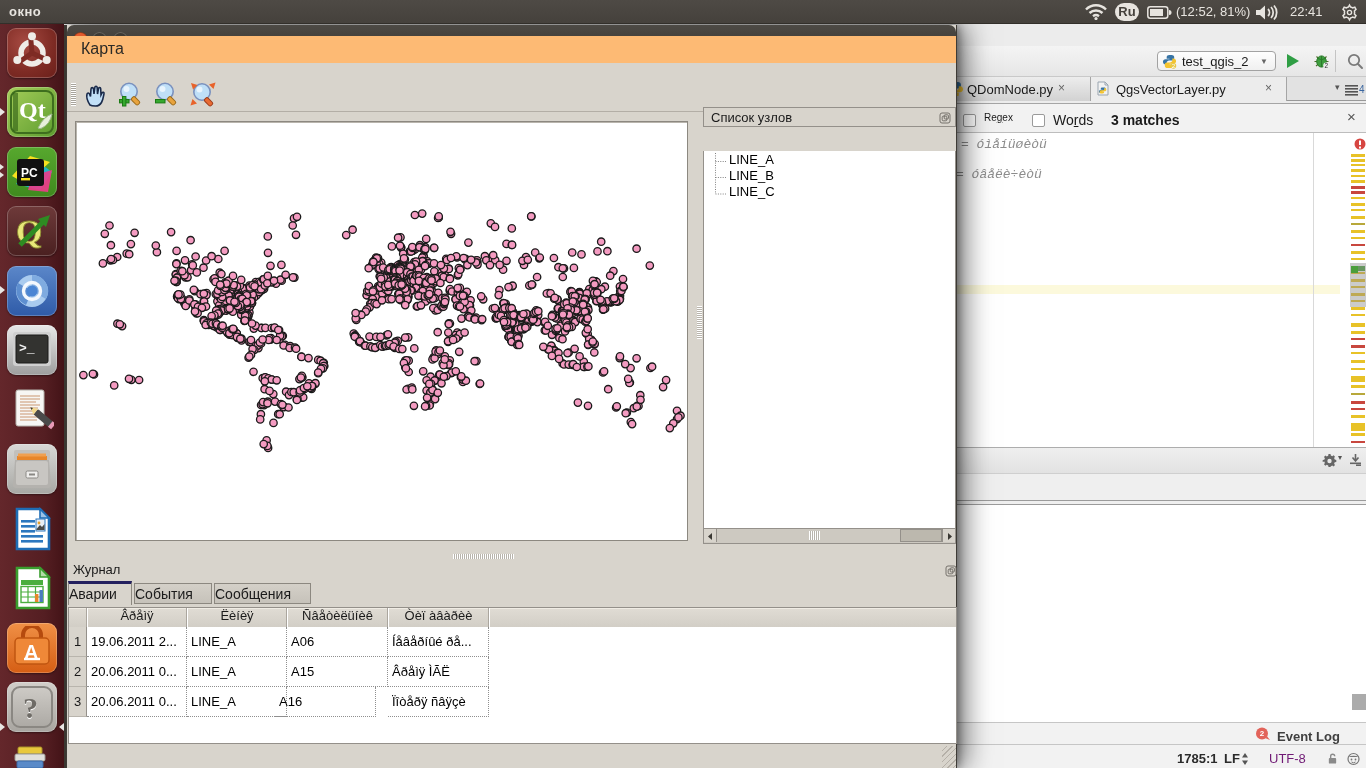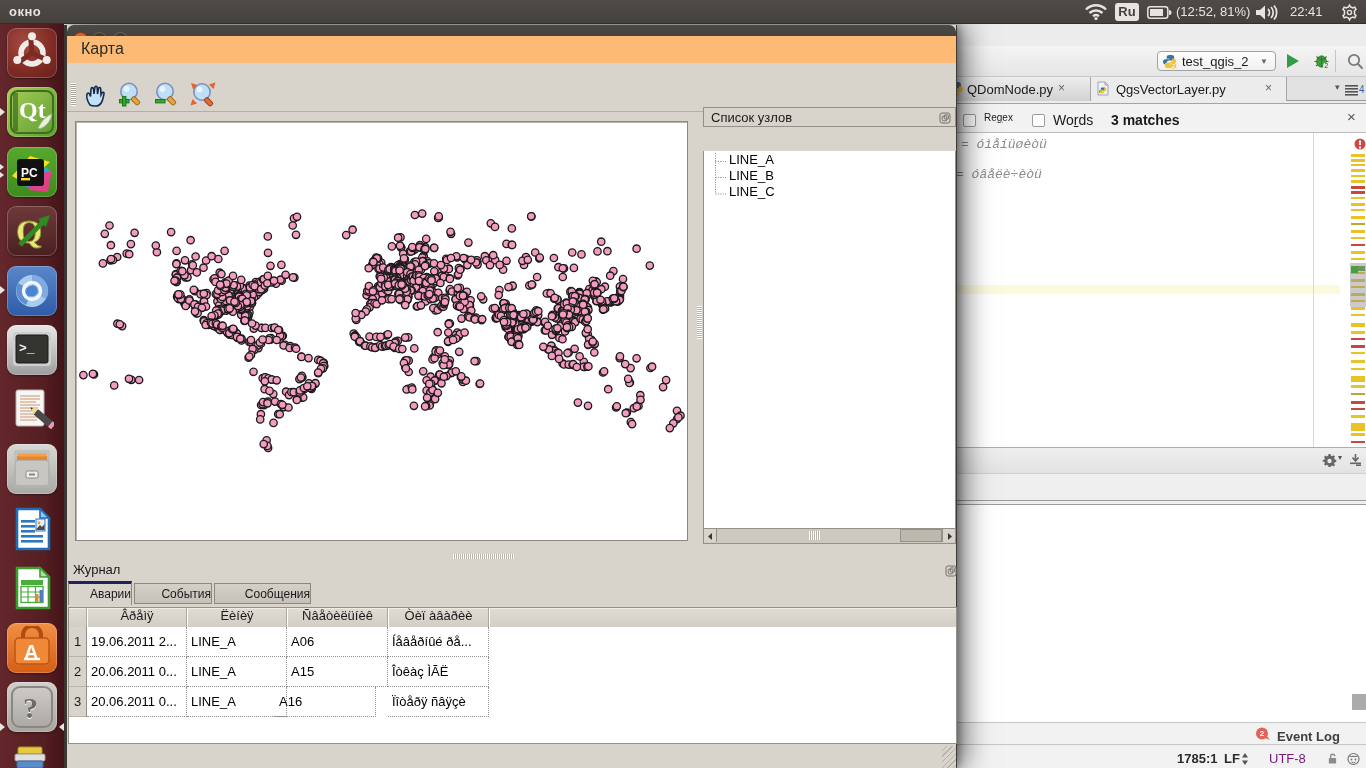--- a/index.html
+++ b/index.html
@@ -48,21 +48,21 @@
 #map circle{r:3.7px;fill:#F49BC1;stroke:#1A1A1A;stroke-width:1.3px}
 
 #dock{position:absolute;left:636px;top:82px;width:288px;height:436px}
 #dock .hdr{position:absolute;left:0;top:0;width:253px;height:20px;background:#D8D4CC;border:1px solid #94908A;font-size:13px;color:#1A1A1A}
 #dock .cols{position:absolute;left:0;top:24px;width:253px;height:20px;background:linear-gradient(#E0DCD4,#D2CEC6);border:1px solid #94908A;font-size:13px;color:#1A1A1A}
 #dock .tree{position:absolute;left:0;top:44px;width:253px;height:378px;background:#FFF;border:1px solid #94908A;border-top:none;font-size:13px;color:#000}
 #dock .hsb{position:absolute;left:0;top:422px;width:253px;height:15px;background:#CDC9C1;border:1px solid #94908A;border-top:none}
 
 #jour{position:absolute;left:0;top:532px;width:891px;height:211px}
 #jour .lbl{position:absolute;left:6px;top:5px;font-size:13px;color:#1A1A1A}
-.jtab{position:absolute;font-size:12px;color:#1A1A1A;text-align:right;border:1px solid #8C8880}
+.jtab{position:absolute;font-size:14px;color:#1A1A1A;text-align:left;border:1px solid #8C8880}
 #jtable{position:absolute;left:1px;top:50px;width:889px;height:137px;background:#FFF;border:1px solid #94908A}
 .th{position:absolute;top:0;height:19px;font-size:13px;color:#1A1A1A;text-align:center;background:linear-gradient(#E0DCD4,#D2CEC6);border-right:1px solid #ABA69E;box-shadow:inset 0 1px 0 #F0ECE4}
 .rn{position:absolute;left:0;width:18px;height:30px;font-size:13px;color:#1A1A1A;text-align:center;line-height:30px;background:#D8D4CC;border-right:1px solid #94908A;border-bottom:1px solid #B9B5AD}
 .cell{position:absolute;height:30px;font-size:13px;color:#000;line-height:30px;border-right:1px dotted #8F8F8F;border-bottom:1px dotted #8F8F8F;padding-left:4px;white-space:nowrap;overflow:hidden}
 #grip{position:absolute;right:0;bottom:0;width:14px;height:22px;background:repeating-linear-gradient(135deg,transparent 0 3px,#B5B0A8 3px 4px)}
 .ridgeh{background:repeating-linear-gradient(#FFFFFF 0 1px,#B8B4AC 1px 2px)}
 .ridgev{background:repeating-linear-gradient(90deg,#FFFFFF 0 1px,#B8B4AC 1px 2px)}
 </style></head>
 <body>
 <div id="pyc">
@@ -234,21 +234,21 @@
 
 <div style="position:absolute;left:64px;top:25px;width:2px;height:743px;background:#3A3731;z-index:31"></div>
 <div id="panel">
   <span class="t" style="left:9px">окно</span>
   <svg width="22" height="17" style="position:absolute;left:1085px;top:3px" viewBox="0 0 22 17">
       <path d="M1 6.5 A14 14 0 0 1 21 6.5" fill="none" stroke="#E7E4DF" stroke-width="2.4"></path>
       <path d="M4.5 10 A9.5 9.5 0 0 1 17.5 10" fill="none" stroke="#E7E4DF" stroke-width="2.4"></path>
       <path d="M8 13.2 A5 5 0 0 1 14 13.2" fill="none" stroke="#E7E4DF" stroke-width="2.4"></path>
       <circle cx="11" cy="15.5" r="1.6" fill="#E7E4DF"></circle>
     </svg>
-  <span style="position:absolute;left:1115px;top:3px;width:24px;height:18px;background:#E7E4DF;border-radius:3px;color:#45413C;font-size:13px;font-weight:bold;text-align:center;line-height:18px">Ru</span>
+  <span style="position:absolute;left:1115px;top:3px;width:24px;height:18px;background:#E7E4DF;border-radius:9px;color:#45413C;font-size:13px;font-weight:bold;text-align:center;line-height:18px">Ru</span>
   <svg width="25" height="13" style="position:absolute;left:1147px;top:6px" viewBox="0 0 25 13">
       <rect x="0.8" y="0.8" width="20" height="11.4" rx="2.5" fill="none" stroke="#E7E4DF" stroke-width="1.5"></rect>
       <rect x="3" y="3" width="13" height="7" fill="#E7E4DF"></rect>
       <path d="M22 4 v5 a2 2 0 0 0 0 -5" fill="#E7E4DF"></path>
     </svg>
   <span class="r" style="left:1176px">(12:52, 81%)</span>
   <svg width="24" height="17" style="position:absolute;left:1255px;top:4px" viewBox="0 0 24 17">
       <path d="M1 6 h4 l5-4.5 v14 L5 11 H1 Z" fill="#E7E4DF"></path>
       <path d="M13 5 a5 5 0 0 1 0 7" fill="none" stroke="#E7E4DF" stroke-width="1.8"></path>
       <path d="M16 3 a8 8 0 0 1 0 11" fill="none" stroke="#E7E4DF" stroke-width="1.8"></path>
@@ -2128,21 +2128,21 @@
       <div class="rn" style="top:19px">1</div>
       <div class="rn" style="top:49px">2</div>
       <div class="rn" style="top:79px">3</div>
       <div class="cell" style="left:18px;top:19px;width:100px">19.06.2011 2...</div>
       <div class="cell" style="left:118px;top:19px;width:100px">LINE_A</div>
       <div class="cell" style="left:218px;top:19px;width:101px">A06</div>
       <div class="cell" style="left:319px;top:19px;width:101px">Íåâåðíûé ðå...</div>
       <div class="cell" style="left:18px;top:49px;width:100px">20.06.2011 0...</div>
       <div class="cell" style="left:118px;top:49px;width:100px">LINE_A</div>
       <div class="cell" style="left:218px;top:49px;width:101px">A15</div>
-      <div class="cell" style="left:319px;top:49px;width:101px">Îòêàç ÌÃË</div>
+      <div class="cell" style="left:319px;top:49px;width:101px">Âðåìÿ ÌÃË</div>
       <div class="cell" style="left:18px;top:79px;width:100px">20.06.2011 0...</div>
       <div class="cell" style="left:118px;top:79px;width:100px">LINE_A</div>
       <div class="cell" style="left:206px;top:79px;width:101px">A16</div>
       <div class="cell" style="left:319px;top:79px;width:101px">Ïîòåðÿ ñâÿçè</div>
     </div>
   </div>
   <div id="grip"></div>
 </div>
 
 </body></html>

